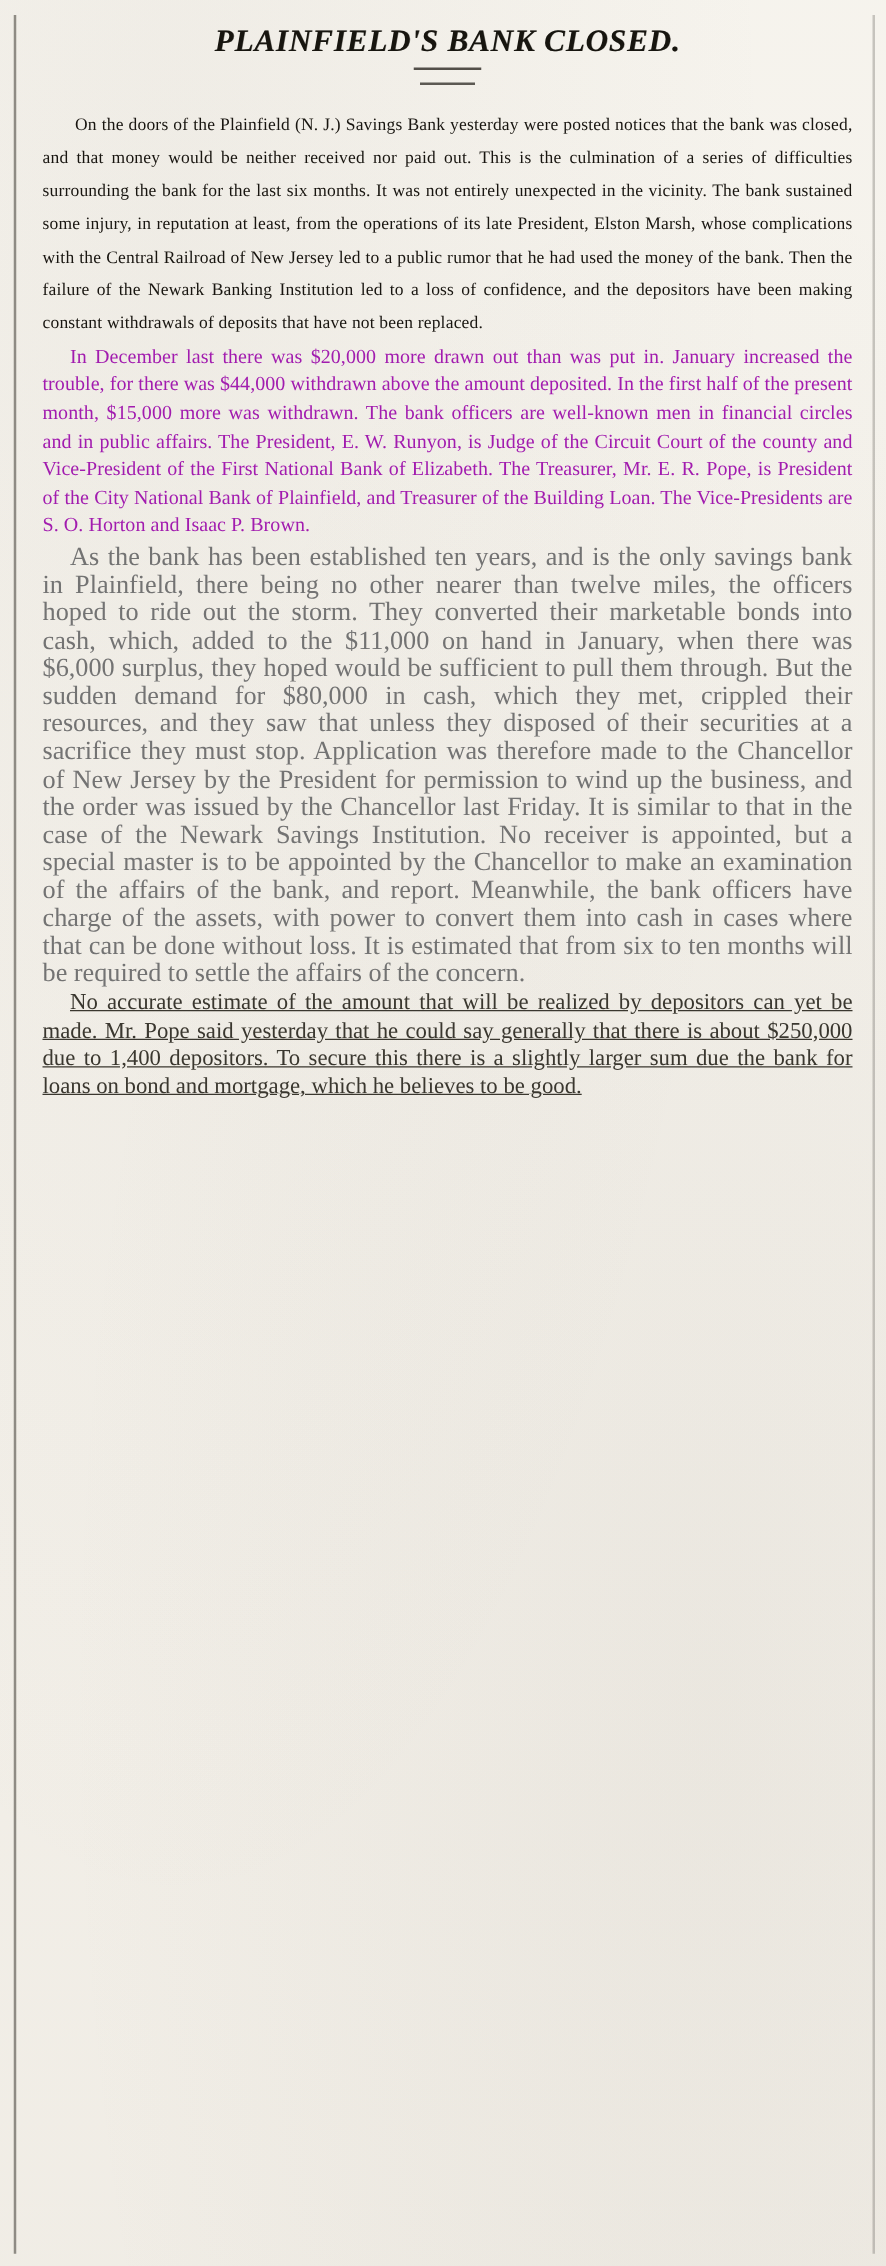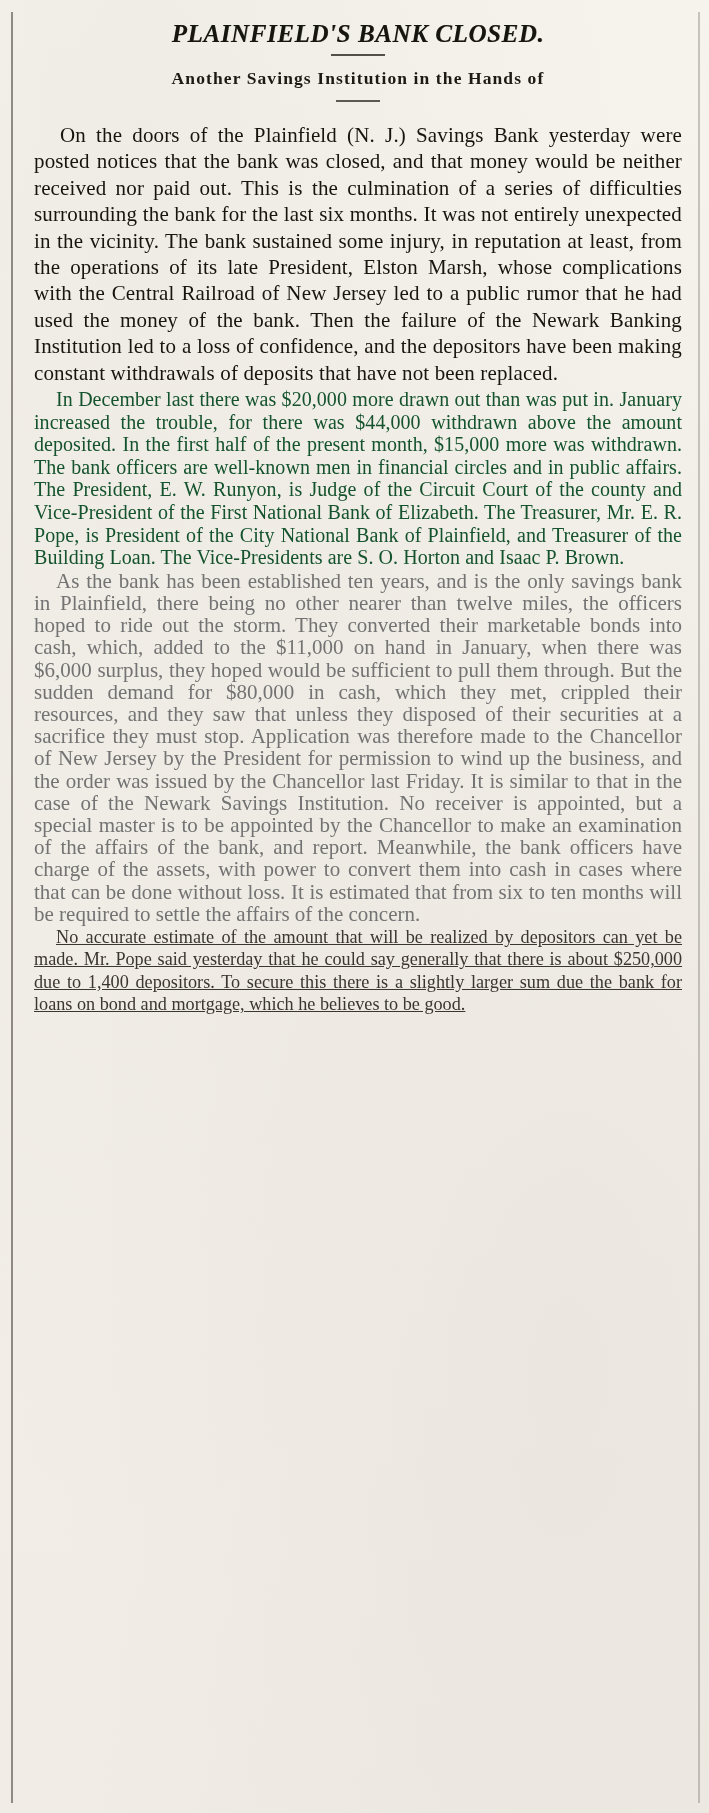--- a/index.html
+++ b/index.html
@@ -87,35 +87,35 @@
   }
   p.body {
     margin: 0;
     color: #1b1811;
     font-family: "Liberation Serif", serif;
     text-align: justify;
     text-justify: inter-word;
   }
   
   p.p1 {
-    font-size: 21px;
+    font-size: 14px;
     line-height: 26.4px;
     letter-spacing: 0.15px;
     text-indent: 26px;
     color: #181510;
     margin-top: 20px;
   }
   
   p.p2 {
-    font-size: 20px;
+    font-size: 16px;
     line-height: 22.6px;
     letter-spacing: 0.05px;
     text-indent: 22px;
     margin-top: 2px;
-    color: #14532d;
+    color: #a21caf;
   }
   
   p.p3 {
     font-size: 21px;
     line-height: 22.2px;
     text-indent: 22px;
     margin-top: 1px;
     color: #737373;
   }
   
@@ -136,21 +136,20 @@
 <div class="page">
   <div class="paper-tint"></div>
   <div class="col-rule"></div>
   <div class="col-rule right"></div>
 
   <div class="article">
 
     <h1 class="headline">PLAINFIELD'S BANK CLOSED.</h1>
     <div class="rule-short"></div>
 
-    <h2 class="subhead">Another Savings Institution in the Hands of</h2>
     <div class="rule-short2"></div>
 
     <p class="body p1">On the doors of the Plainfield (N. J.) Savings Bank yesterday were posted notices that the bank was closed, and that money would be neither received nor paid out. This is the culmination of a series of difficulties surrounding the bank for the last six months. It was not entirely unexpected in the vicinity. The bank sustained some injury, in reputation at least, from the operations of its late President, Elston Marsh, whose complications with the Central Railroad of New Jersey led to a public rumor that he had used the money of the bank. Then the failure of the Newark Banking Institution led to a loss of confidence, and the depositors have been making constant withdrawals of deposits that have not been replaced.</p>
     <p class="body p2 blur">In December last there was $20,000 more drawn out than was put in. January increased the trouble, for there was $44,000 withdrawn above the amount deposited. In the first half of the present month, $15,000 more was withdrawn. The bank officers are well-known men in financial circles and in public affairs. The President, E. W. Runyon, is Judge of the Circuit Court of the county and Vice-President of the First National Bank of Elizabeth. The Treasurer, Mr. E. R. Pope, is President of the City National Bank of Plainfield, and Treasurer of the Building Loan. The Vice-Presidents are S. O. Horton and Isaac P. Brown.</p>
     <p class="body p3 blur">As the bank has been established ten years, and is the only savings bank in Plainfield, there being no other nearer than twelve miles, the officers hoped to ride out the storm. They converted their marketable bonds into cash, which, added to the $11,000 on hand in January, when there was $6,000 surplus, they hoped would be sufficient to pull them through. But the sudden demand for $80,000 in cash, which they met, crippled their resources, and they saw that unless they disposed of their securities at a sacrifice they must stop. Application was therefore made to the Chancellor of New Jersey by the President for permission to wind up the business, and the order was issued by the Chancellor last Friday. It is similar to that in the case of the Newark Savings Institution. No receiver is appointed, but a special master is to be appointed by the Chancellor to make an examination of the affairs of the bank, and report. Meanwhile, the bank officers have charge of the assets, with power to convert them into cash in cases where that can be done without loss. It is estimated that from six to ten months will be required to settle the affairs of the concern.</p>
     <p class="body p4 blur">No accurate estimate of the amount that will be realized by depositors can yet be made. Mr. Pope said yesterday that he could say generally that there is about $250,000 due to 1,400 depositors. To secure this there is a slightly larger sum due the bank for loans on bond and mortgage, which he believes to be good.</p>
 
   </div>
 </div>
 

